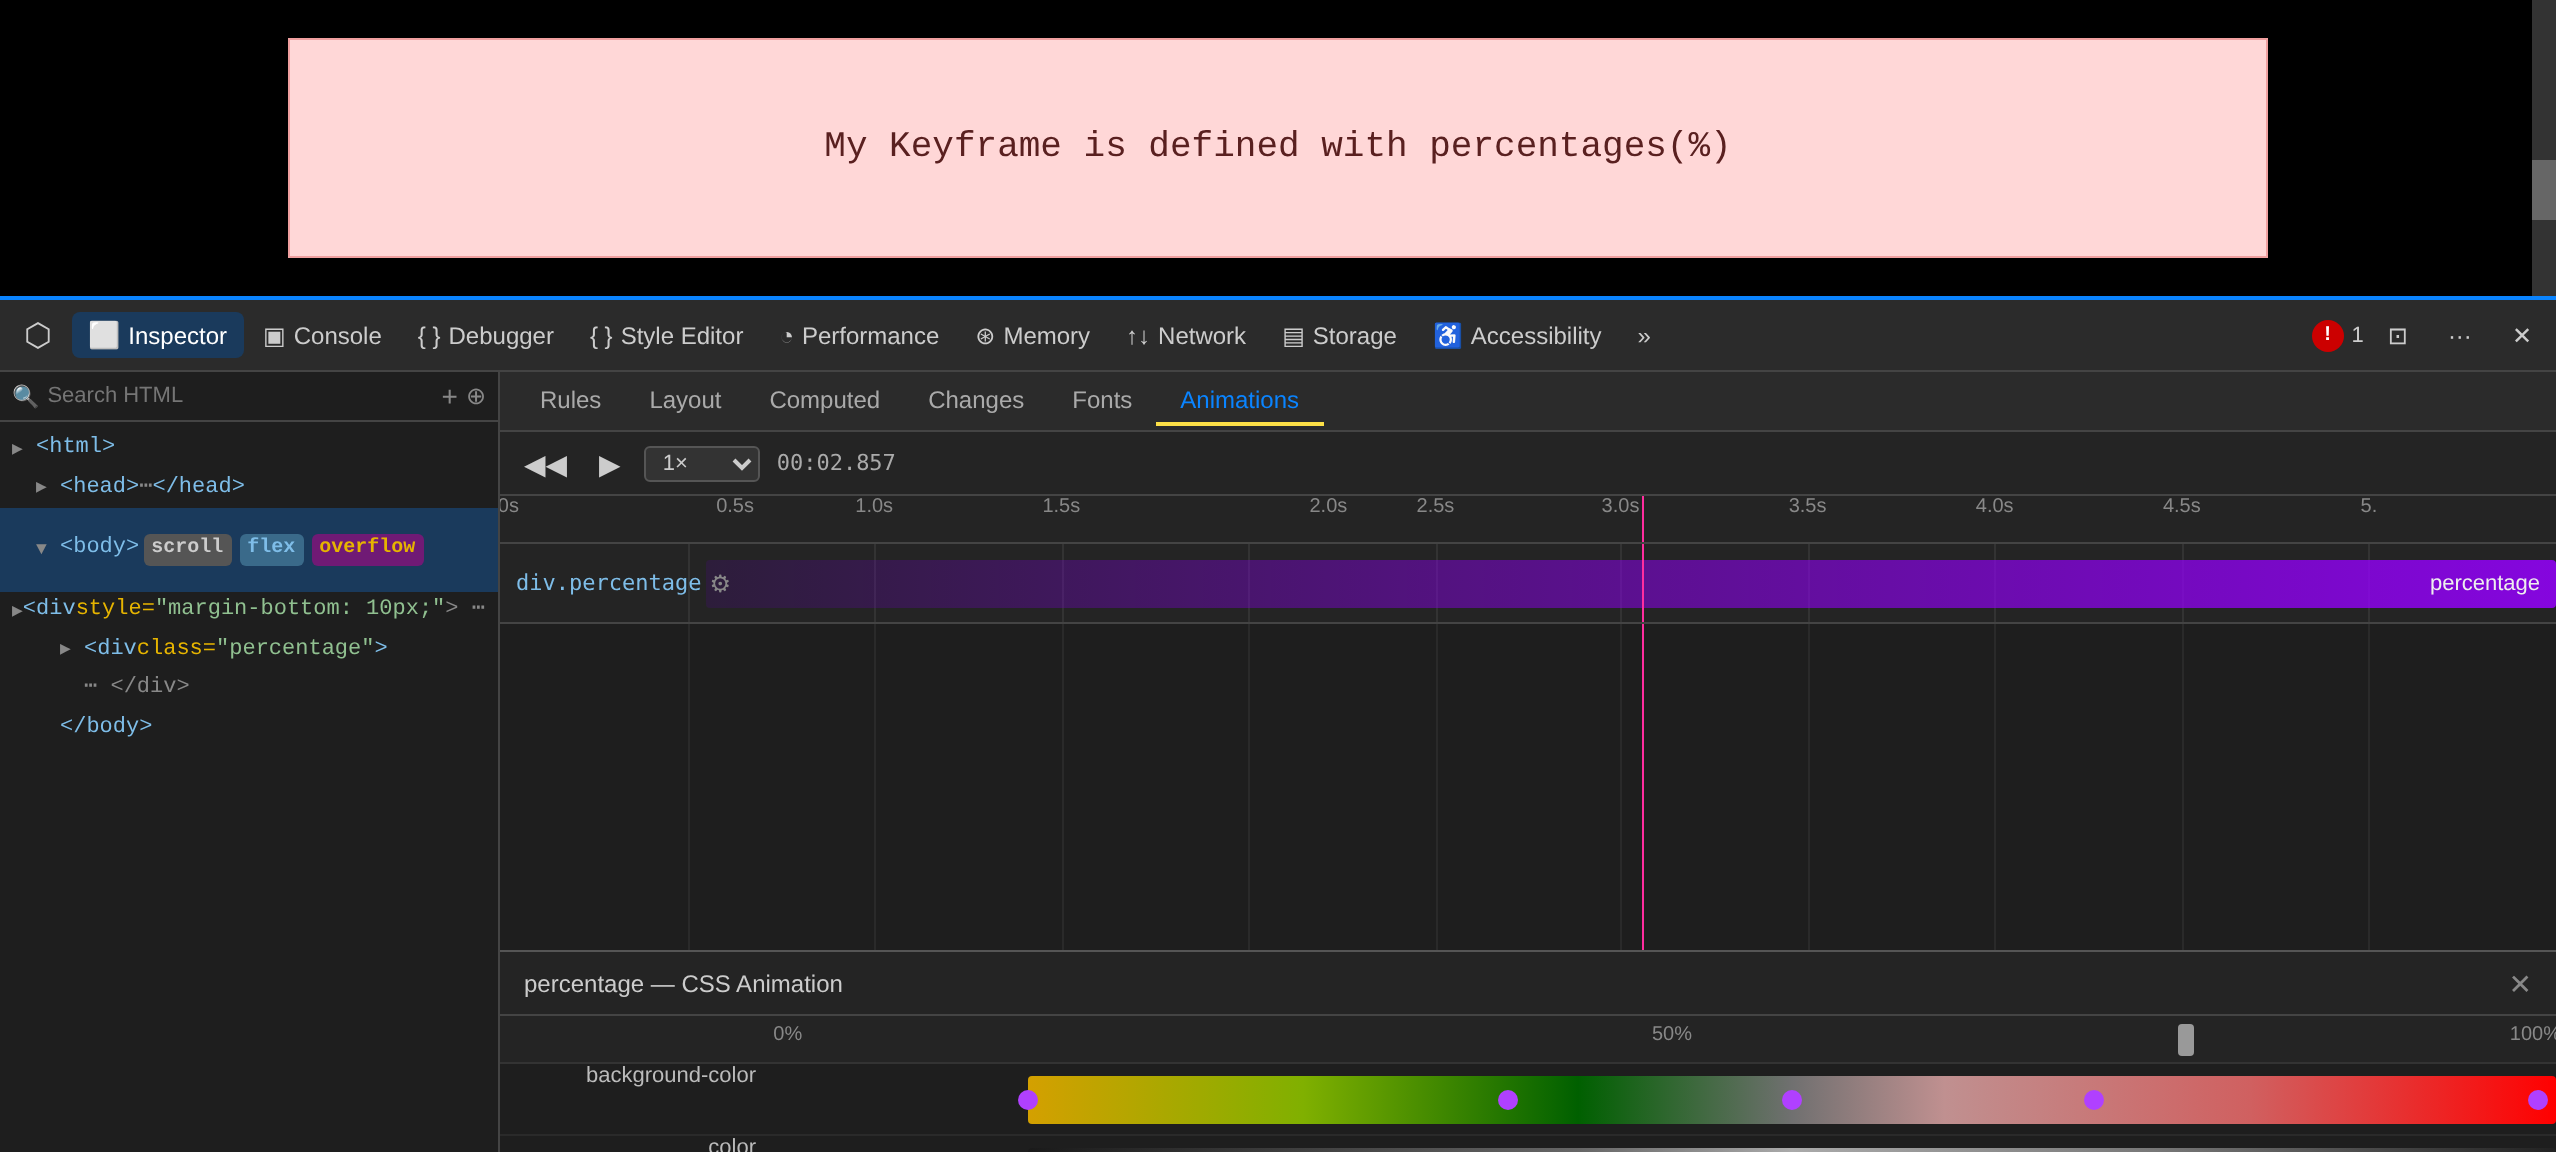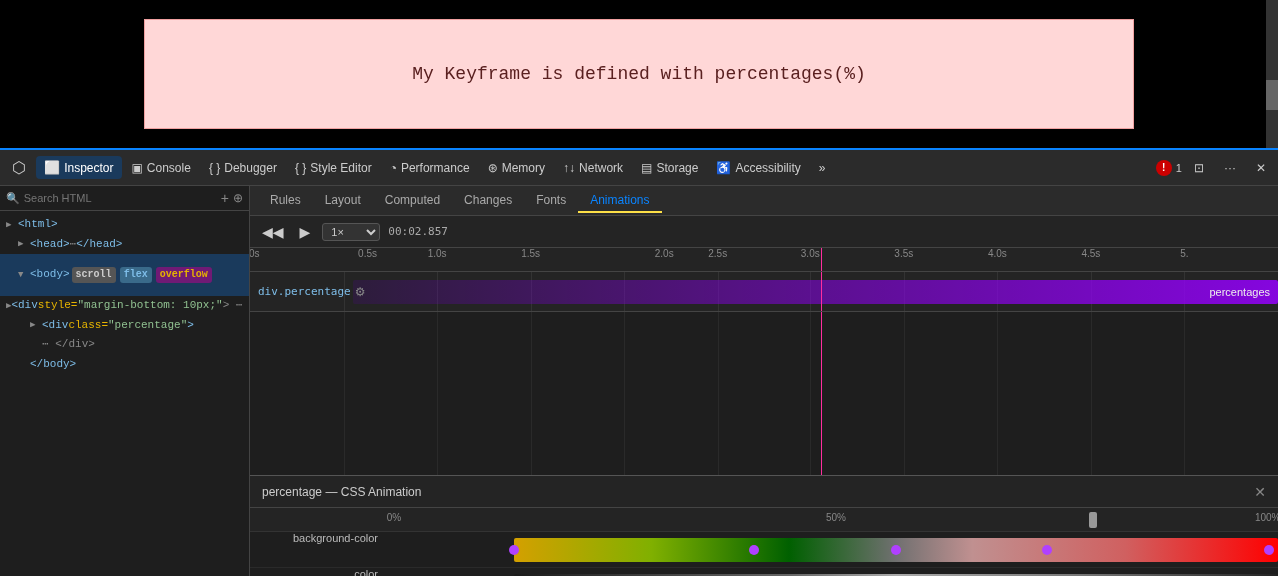--- a/index.html
+++ b/index.html
@@ -519,21 +519,21 @@
           <div style="position:absolute;top:0;left:72.7%;width:1px;height:100%;background:#333;"></div>
           <div style="position:absolute;top:0;left:81.8%;width:1px;height:100%;background:#333;"></div>
           <div style="position:absolute;top:0;left:90.9%;width:1px;height:100%;background:#333;"></div>
 
           <div style="position:absolute;left:8px;top:50%;transform:translateY(-50%);display:flex;align-items:center;gap:4px;z-index:5;justify-content:space-between;">
             <span style="font-size:11px;color:#7ebde8;font-family:monospace;">div.percentage</span>
             <span style="color:#888;font-size:12px;cursor:pointer;">⚙</span>
           </div>
 
           <div style="position:absolute;top:8px;left:10%;right:0%;height:24px;background:linear-gradient(to right, rgba(80,0,150,0.2) 0%, rgba(130,0,220,0.5) 40%, rgba(150,0,255,0.85) 100%);border-radius:2px;">
-            <span style="position:absolute;right:8px;top:50%;transform:translateY(-50%);font-size:11px;color:#eee;">percentages</span>
+            <span style="position:absolute;right:8px;top:50%;transform:translateY(-50%);font-size:11px;color:#eee;">percentage</span>
           </div>
 
           <div style="position:absolute;top:0;left:55.5%;width:1px;height:100%;background:#ff2d9f;z-index:10;"></div>
         </div>
       </div>
 
       <div style="flex:1;position:relative;background:#1e1e1e;">
 
         <div style="position:absolute;top:0;left:9.1%;width:1px;height:100%;background:#2a2a2a;"></div>
         <div style="position:absolute;top:0;left:18.2%;width:1px;height:100%;background:#2a2a2a;"></div>

